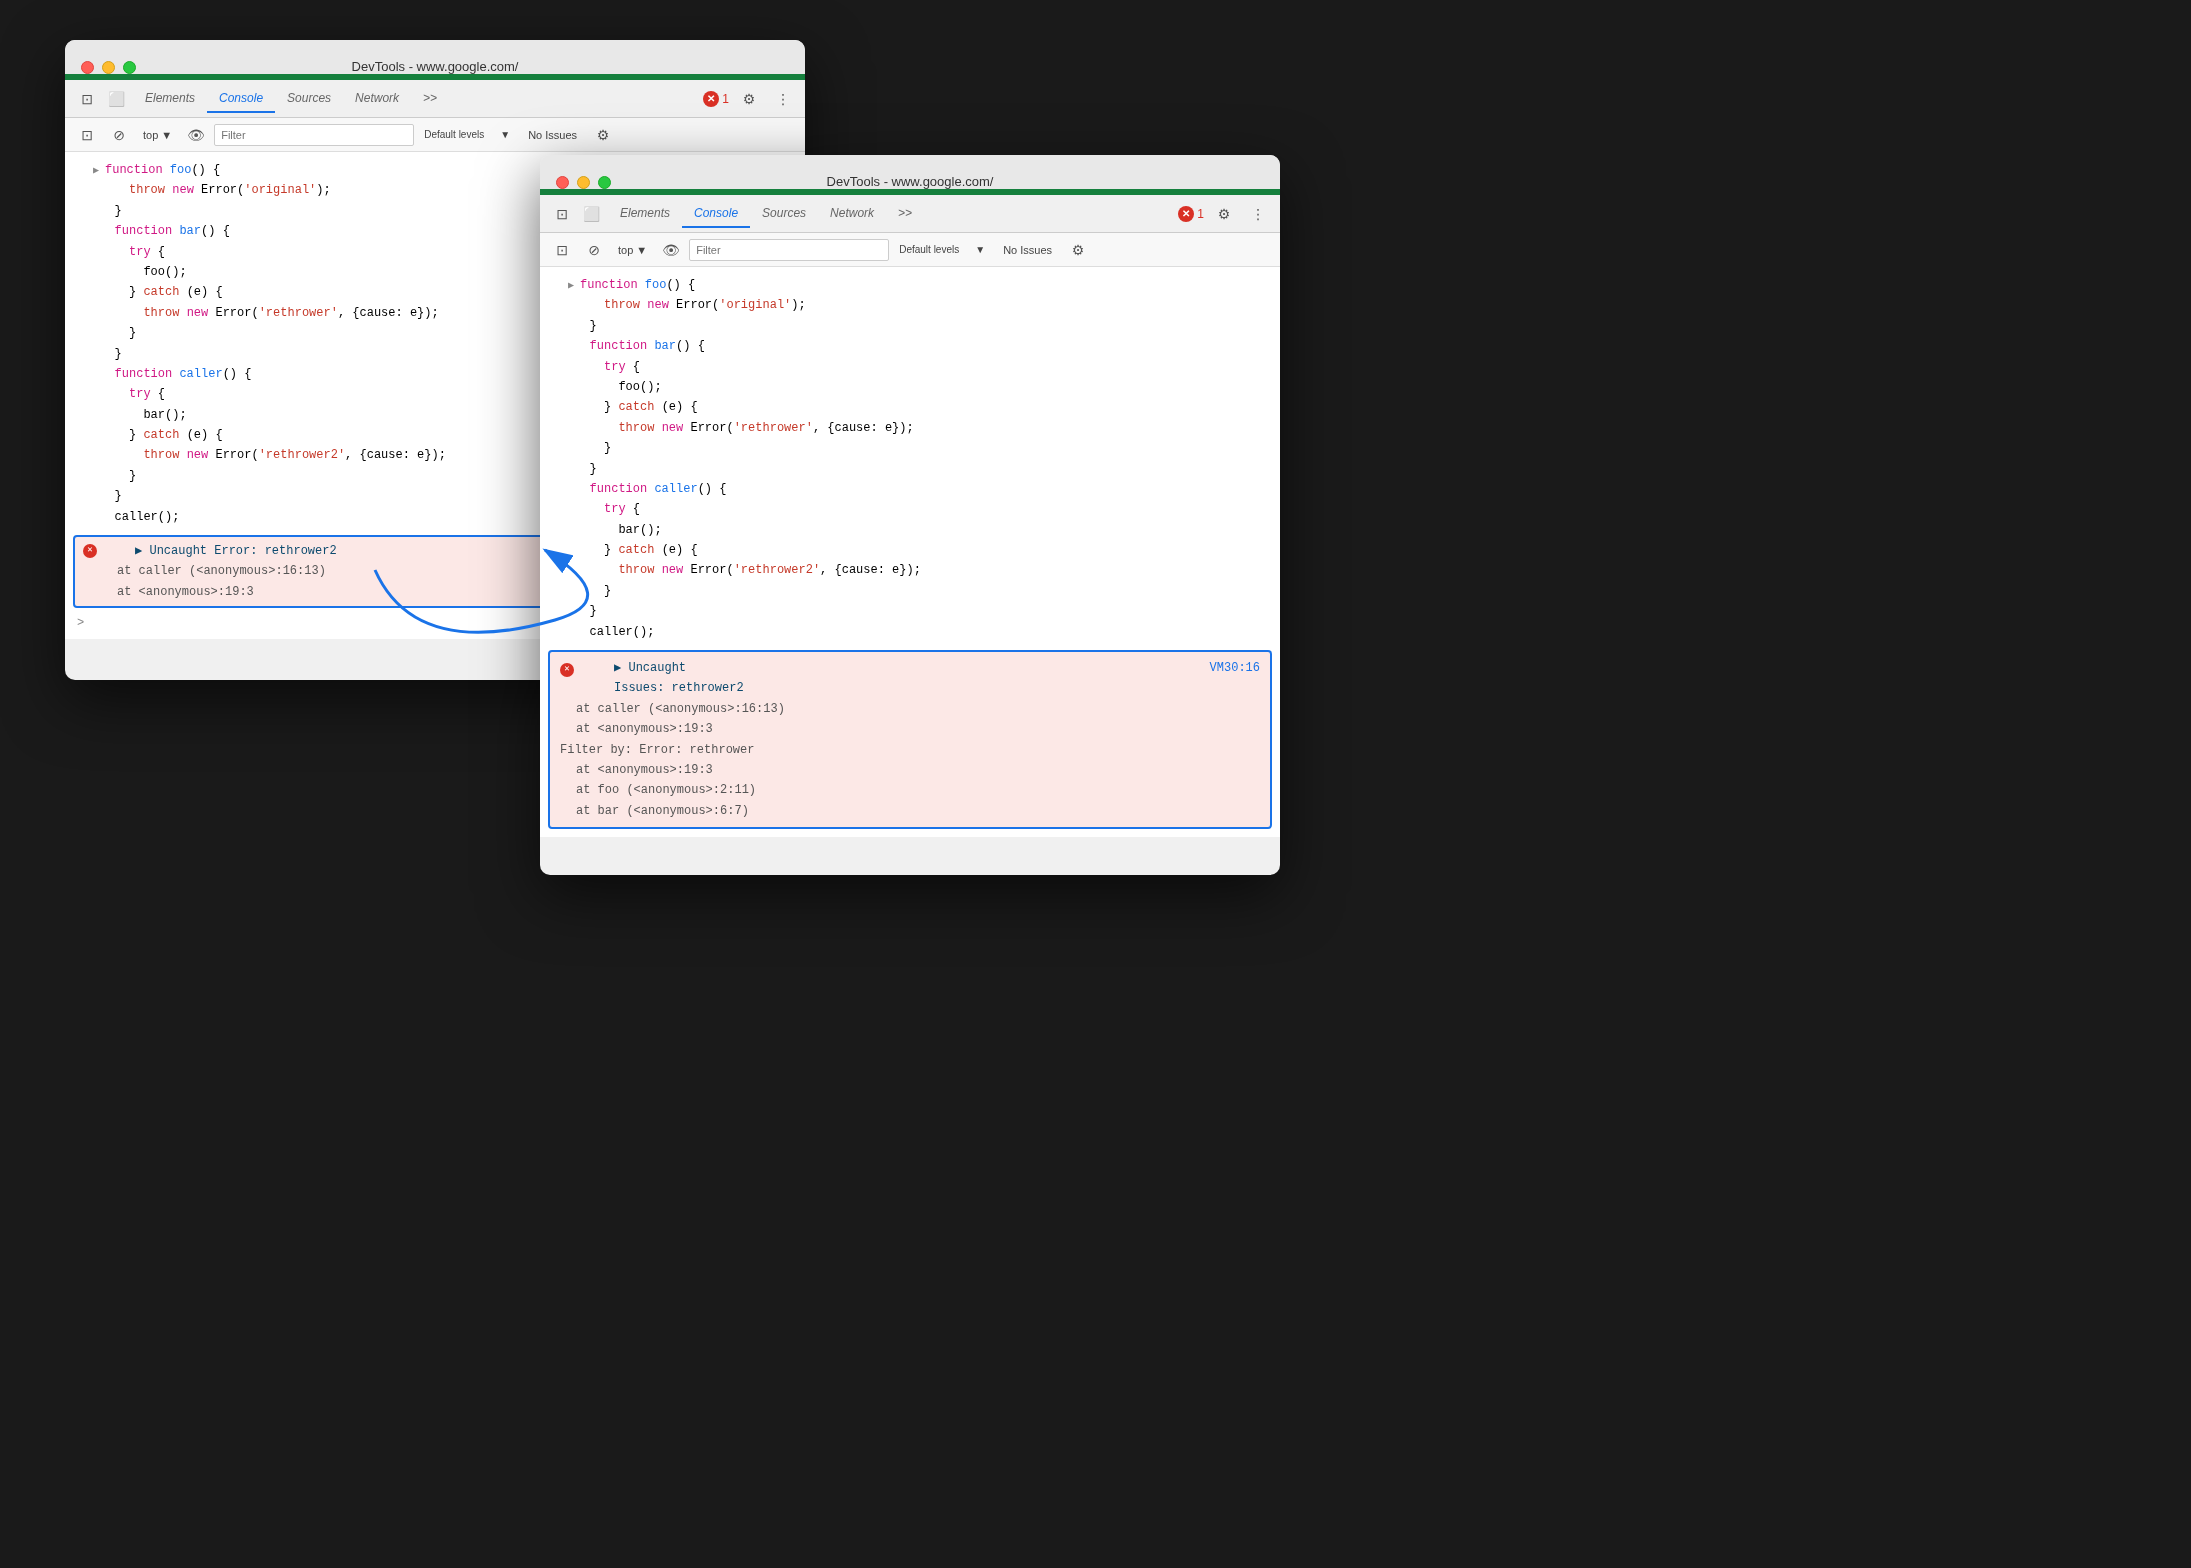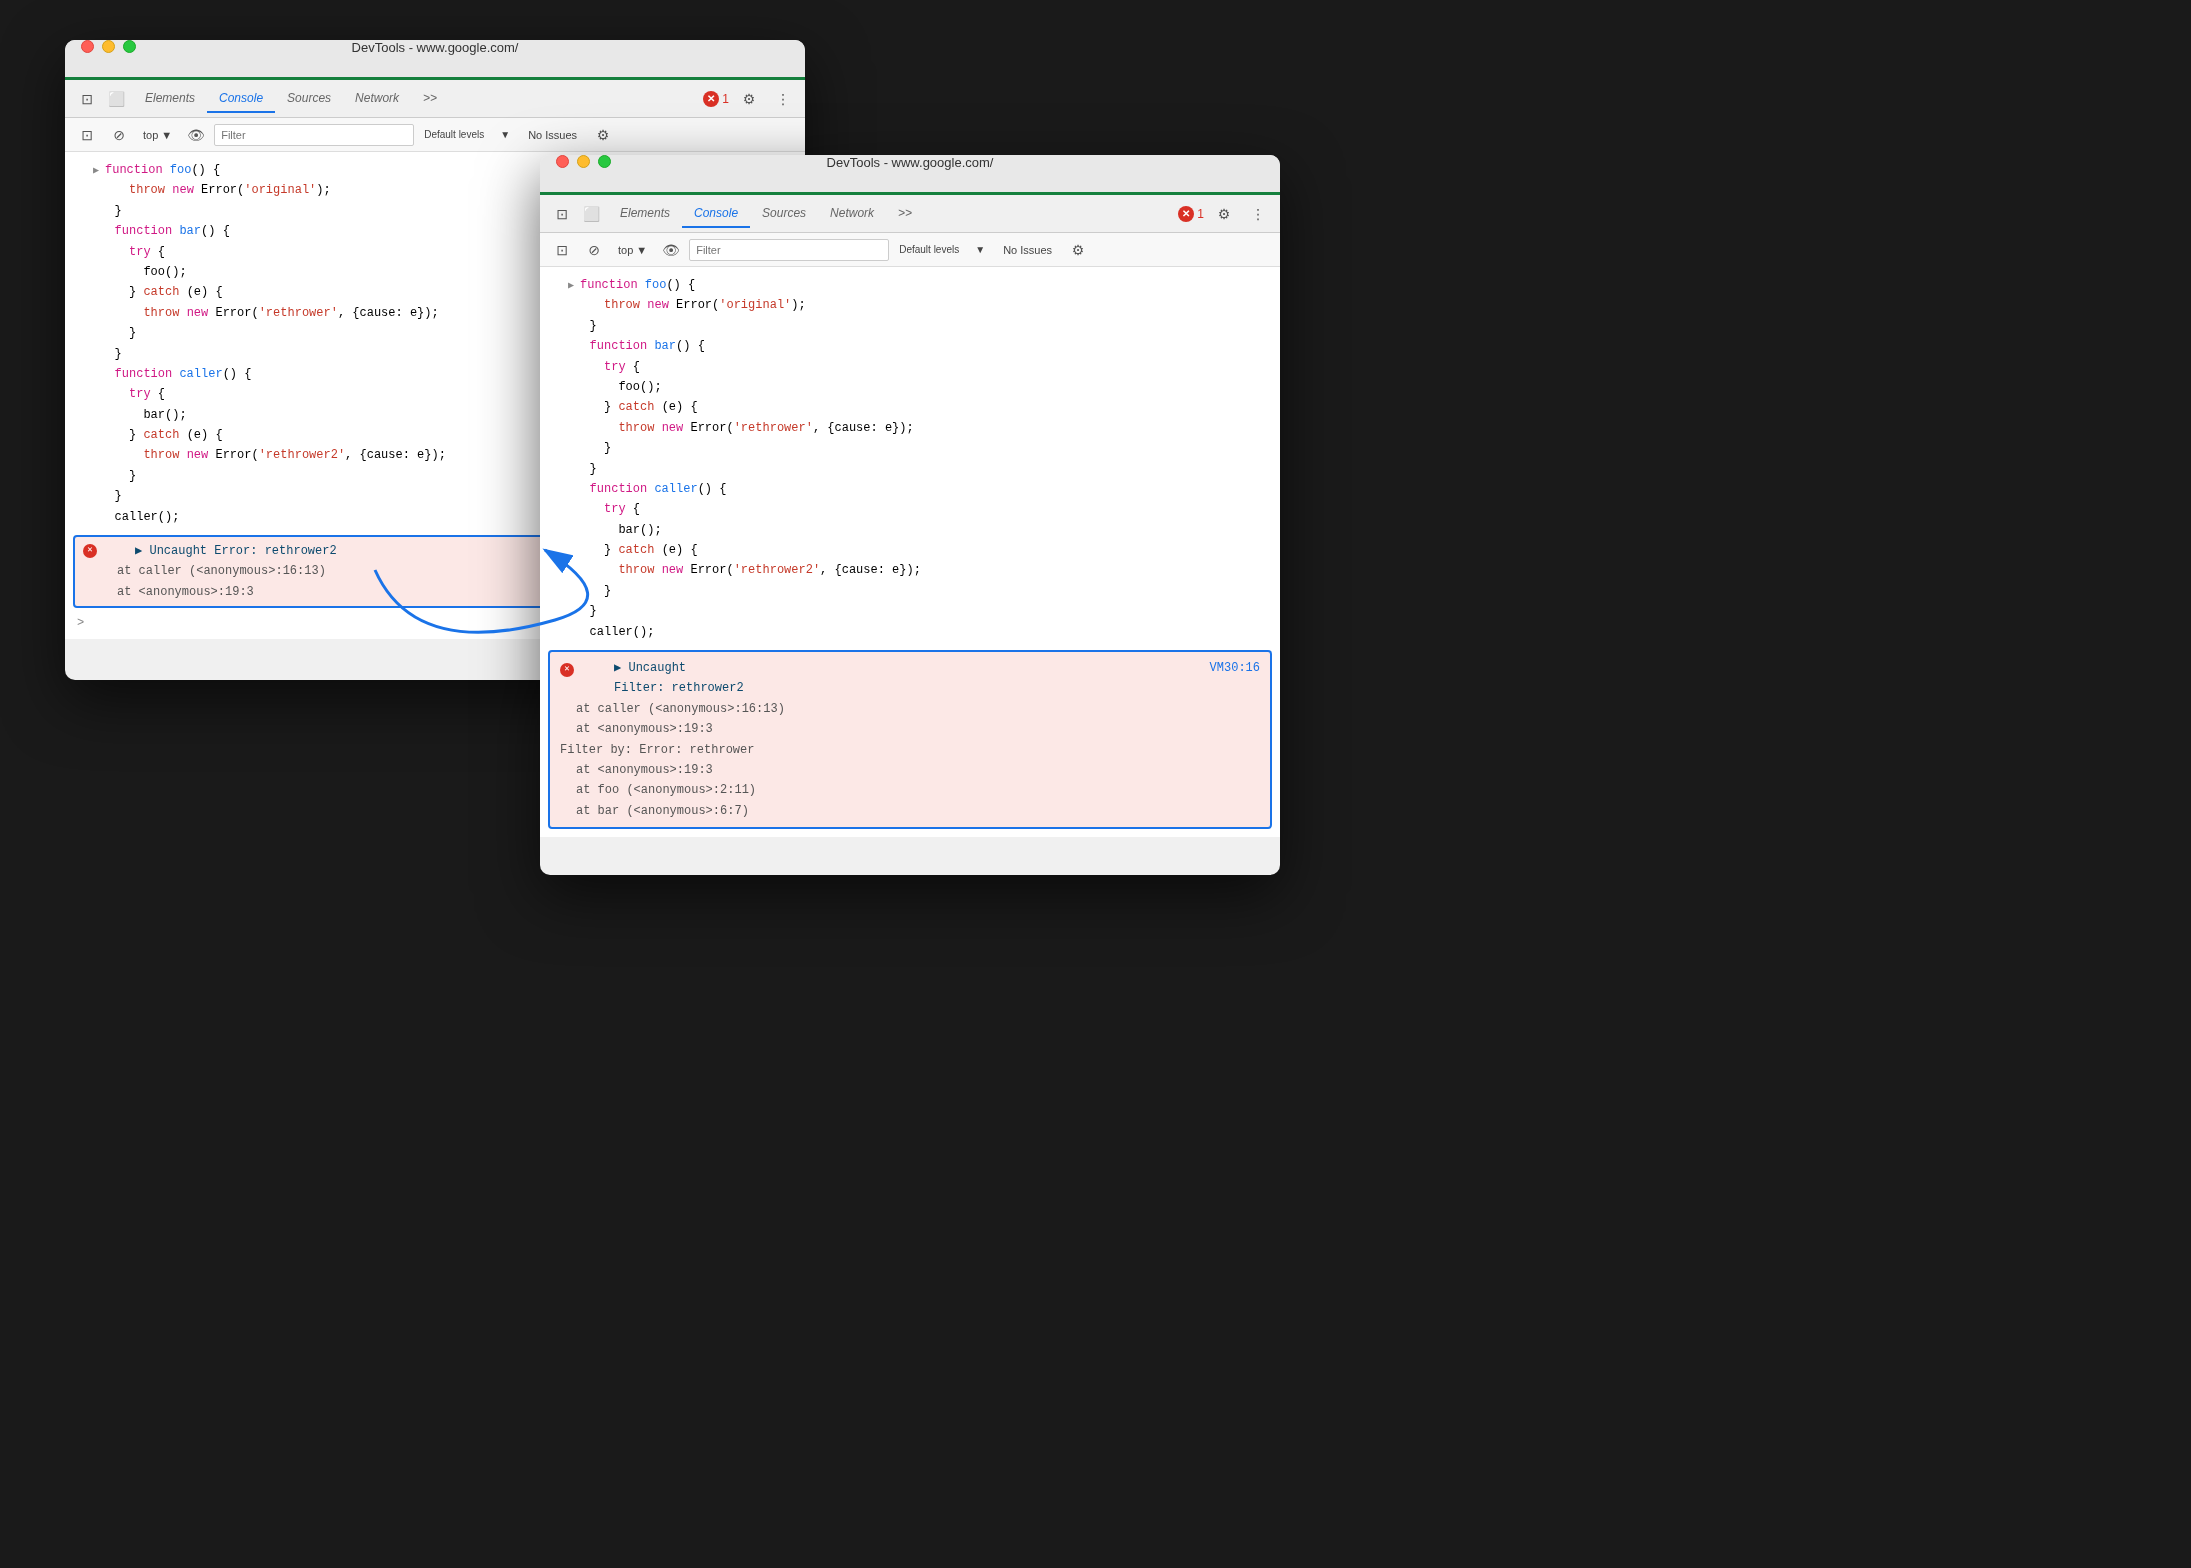--- a/index.html
+++ b/index.html
@@ -33,23 +33,23 @@
       top: 155px;
       width: 740px;
       height: 720px;
     }
 
     
     .titlebar {
       background: #e8e8e8;
       height: 40px;
       display: flex;
-      align-items: flex-start;
+      align-items: flex-end;
       padding: 0 16px;
-      border-bottom: 3px solid #15803d;
+      border-bottom: 6px solid #15803d;
       position: relative;
     }
 
     .traffic-lights {
       display: flex;
       gap: 8px;
       align-items: center;
     }
 
     .traffic-light {
@@ -490,21 +490,21 @@
    caller();</div>
 
     <div class="error-box-front">
       <div class="error-box-header">
         <div class="error-box-left">
           <div class="error-icon">✕</div>
           <span class="error-text">▶ Uncaught</span>
         </div>
         <a class="vm-link" href="#">VM30:16</a>
       </div>
-      <div class="error-text" style="padding-left: 20px;">Filter: rethrower2</div>
+      <div class="error-text" style="padding-left: 20px;">Issues: rethrower2</div>
       <div class="error-subtext">    at caller (&lt;anonymous&gt;:16:13)</div>
       <div class="error-subtext">    at &lt;anonymous&gt;:19:3</div>
       <div class="caused-by">Filter by: Error: rethrower</div>
       <div class="error-subtext">    at &lt;anonymous&gt;:19:3</div>
       <div class="error-subtext">    at foo (&lt;anonymous&gt;:2:11)</div>
       <div class="error-subtext">    at bar (&lt;anonymous&gt;:6:7)</div>
 
     </div>
 
   </div>

